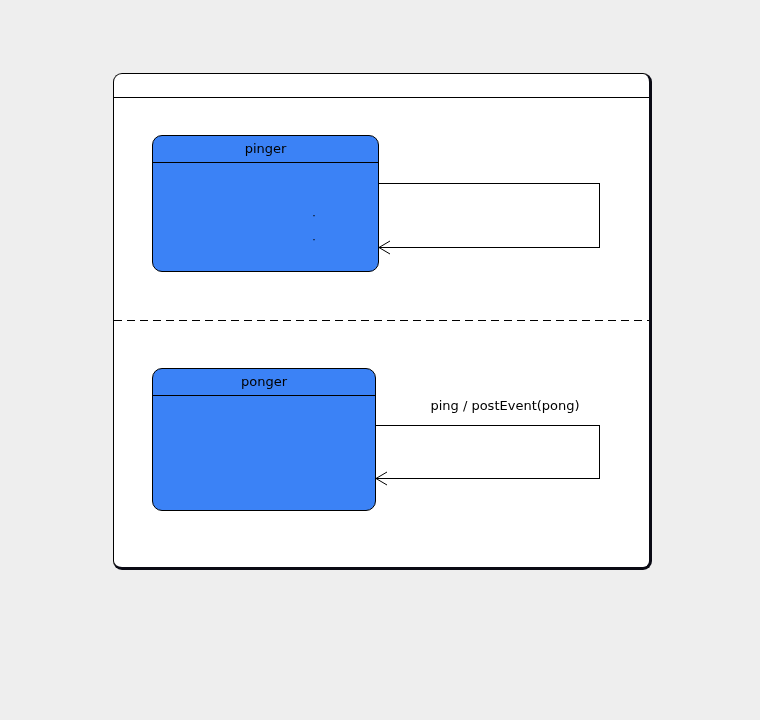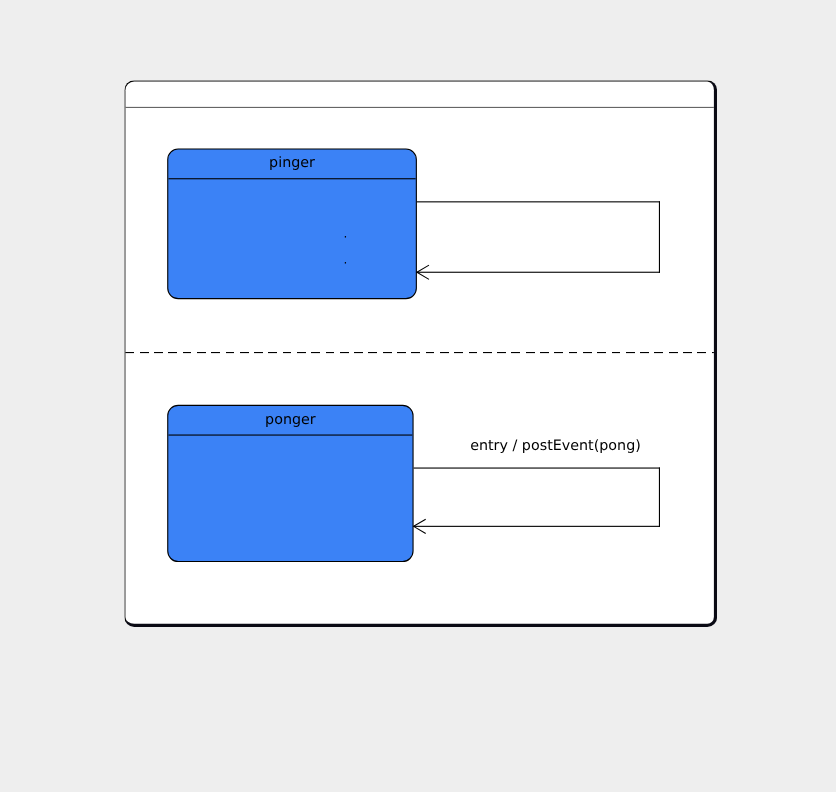--- a/index.html
+++ b/index.html
@@ -136,16 +136,16 @@
 
     <div class="state state-ponger">
       <div class="state-title">ponger</div>
       <div class="state-body"></div>
     </div>
 
     <div class="loop loop-2"></div>
     <svg class="arrowhead arrowhead-2" viewBox="0 0 13 15">
       <polyline points="12,1 1,7.5 12,14" fill="none" stroke="#000000" stroke-width="1"></polyline>
     </svg>
-    <div class="transition-label label-2">entry / postEvent(pong)</div>
+    <div class="transition-label label-2">ping / postEvent(pong)</div>
 
   </div>
 </div>
 
 </body></html>

